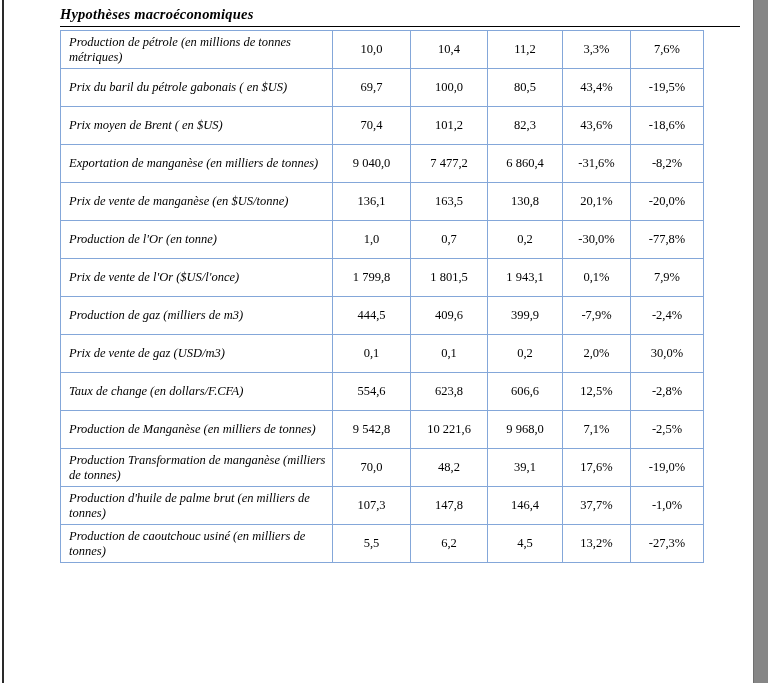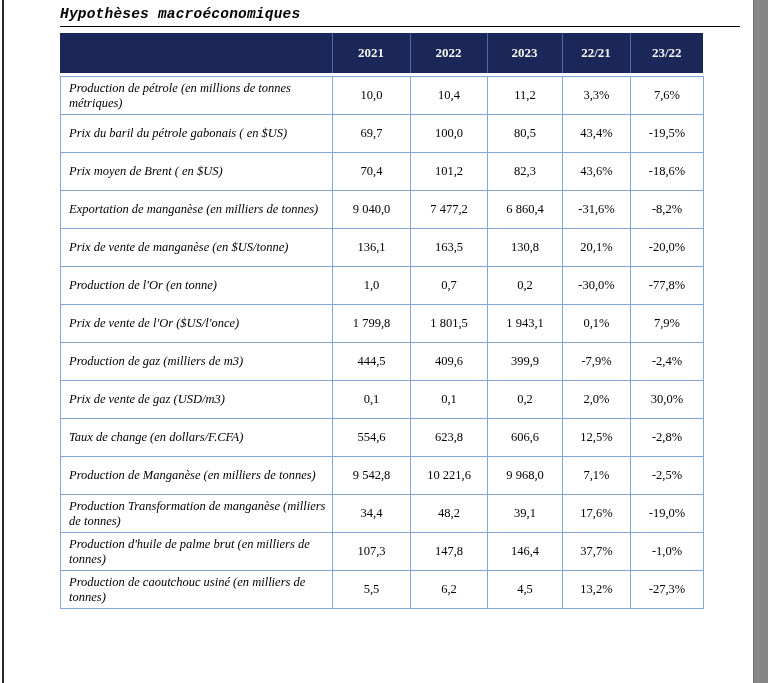--- a/index.html
+++ b/index.html
@@ -25,21 +25,20 @@
   }
   .title {
     font-style:italic;
     font-weight:bold;
     font-size:14.5px;
     line-height:17px;
     letter-spacing:0.2px;
     padding-bottom:3px;
     border-bottom:1px solid #000;
     width:680px;
-    font-family:Liberation Mono, monospace;
   }
   table.t {
     border-collapse:collapse;
     table-layout:fixed;
     width:643px;
   }
   table.head-t { margin-top:6px; }
   table.head-t th {
     background:var(--header-bg, #1a2758);
     color:var(--header-text, #f4f4ee);
@@ -67,40 +66,20 @@
 </head>
 <body style="--header-bg: #1a2758; --header-text: #f4f4ee; --grid: #84a7d9; --page-edge: #868686;">
 
 <div class="page">
   <div class="left-rule"></div>
   <div class="right-shade"></div>
 
   <div class="content">
     <div class="title">Hypothèses macroéconomiques</div>
 
-    <table class="t head-t">
-      <colgroup>
-        <col style="width:272px">
-          <col style="width:78px">
-          <col style="width:77px">
-        <col style="width:75px">
-          <col style="width:68px">
-          <col style="width:73px">
-      </colgroup>
-      <thead>
-        <tr>
-            <th></th>
-            <th>2021</th>
-            <th>2022</th>
-            <th>2023</th>
-            <th>22/21</th>
-            <th>23/22</th>
-          </tr>
-      </thead>
-    </table>
 
     <table class="t body-t">
       <colgroup>
         <col style="width:272px">
           <col style="width:78px">
           <col style="width:77px">
         <col style="width:75px">
           <col style="width:68px">
           <col style="width:73px">
       </colgroup>
@@ -188,21 +167,21 @@
           <tr>
             <td class="lbl">Production de Manganèse (en milliers de tonnes)</td>
             <td class="val">9 542,8</td>
             <td class="val">10 221,6</td>
             <td class="val">9 968,0</td>
             <td class="val">7,1%</td>
             <td class="val">-2,5%</td>
           </tr>
           <tr>
             <td class="lbl">Production Transformation de manganèse (milliers de tonnes)</td>
-            <td class="val">34,4</td>
+            <td class="val">70,0</td>
             <td class="val">48,2</td>
             <td class="val">39,1</td>
             <td class="val">17,6%</td>
             <td class="val">-19,0%</td>
           </tr>
           <tr>
             <td class="lbl">Production d'huile de palme brut  (en milliers de tonnes)</td>
             <td class="val">107,3</td>
             <td class="val">147,8</td>
             <td class="val">146,4</td>

